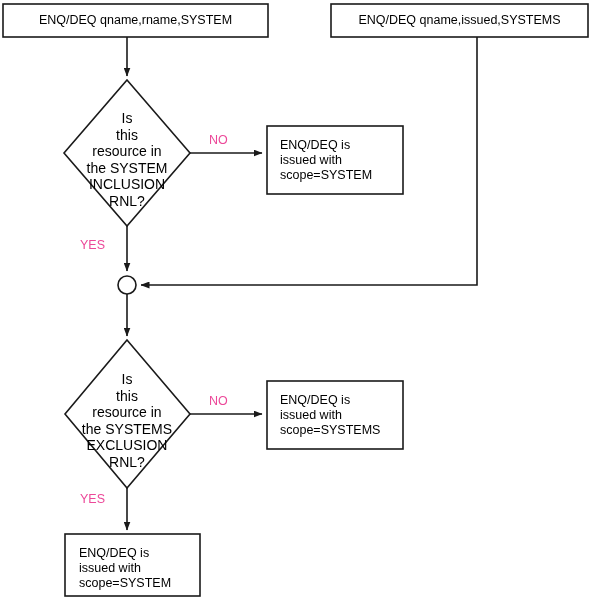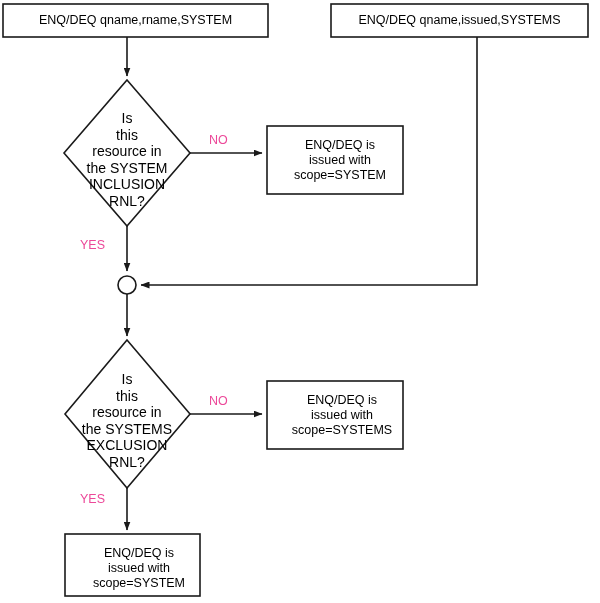--- a/index.html
+++ b/index.html
@@ -37,21 +37,21 @@
     color: #000000;
     line-height: 1.18;
     white-space: pre-line;
   }
   .box-title {
     font-size: 12.5px;
     text-align: center;
   }
   .box-body {
     font-size: 12.5px;
-    text-align: center;
+    text-align: left;
   }
   .diamond-text {
     font-size: 14px;
     text-align: center;
   }
   .edge-label {
     position: absolute;
     font-size: 12.5px;
     color: #ec4899;
   }

